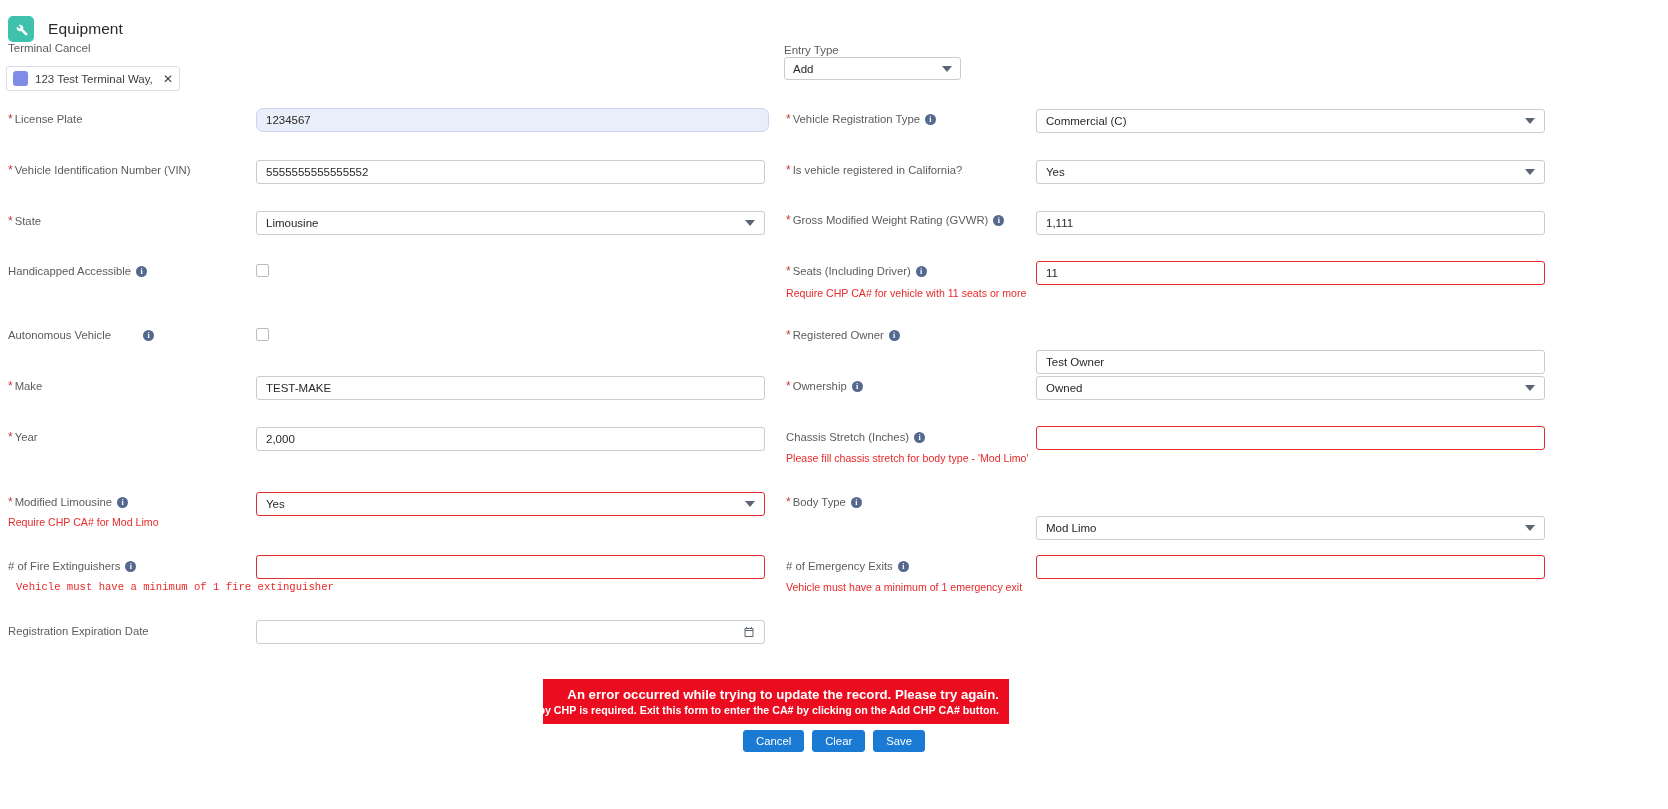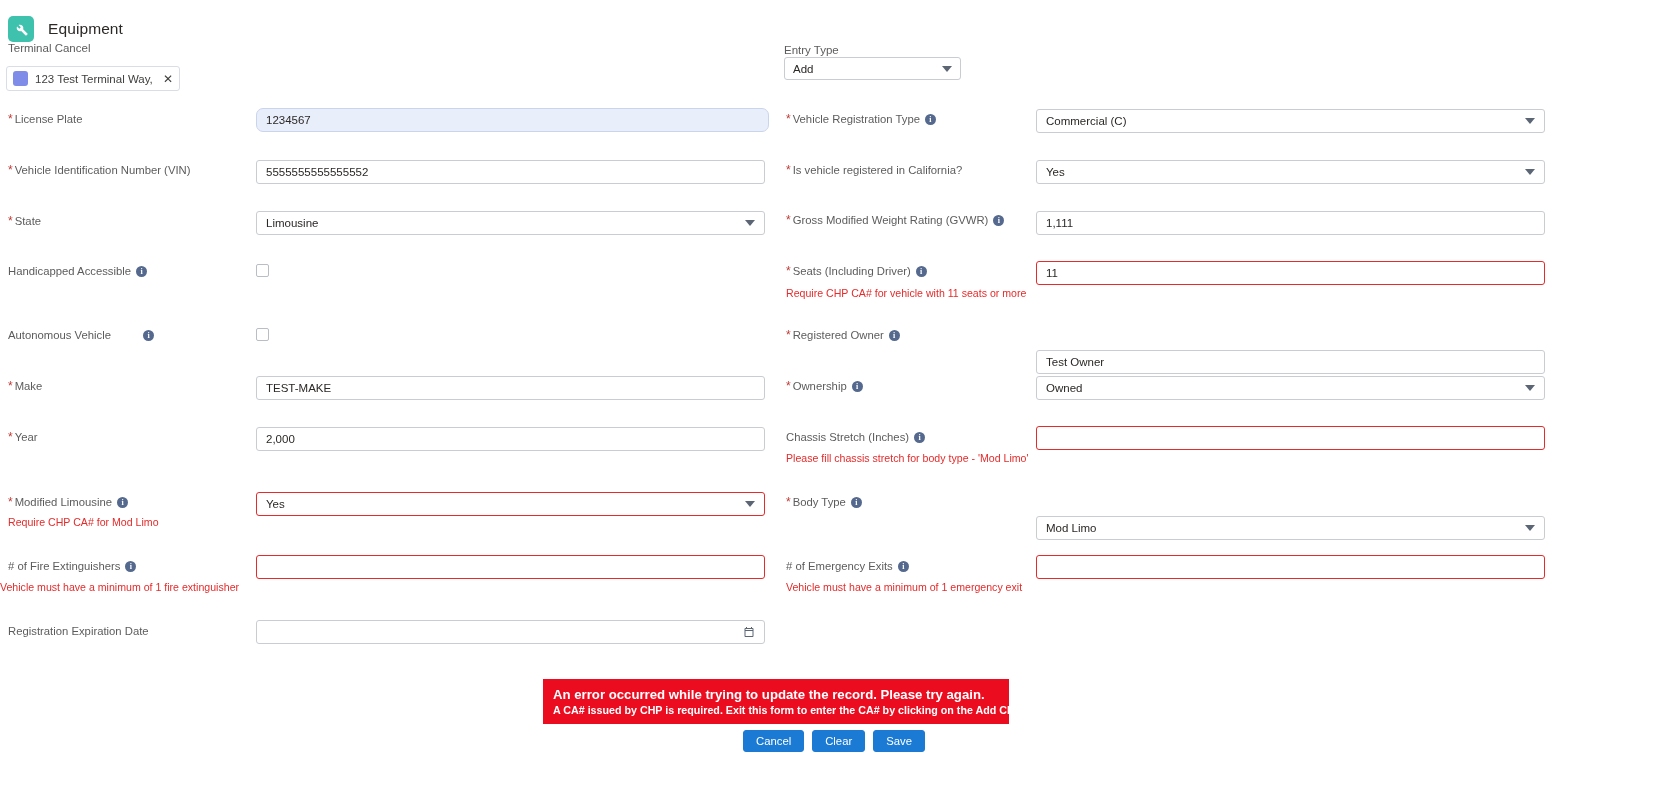--- a/index.html
+++ b/index.html
@@ -117,21 +117,21 @@
     display: flex; align-items: center; justify-content: center;
   }
   .cal-btn svg { width: 12px; height: 12px; fill: #5b6573; }
 
   
   .banner {
     position: absolute; left: 543px; top: 679px;
     width: 466px; height: 45px;
     background: #ec0c20;
     display: flex; flex-direction: column;
-    align-items: flex-start; justify-content: center;
+    align-items: flex-end; justify-content: center;
     gap: 2px;
     padding: 0 10px;
   }
   .banner-title {
     color: #fff; font-size: 13.2px; font-weight: bold;
     white-space: nowrap; text-align: center;
   }
   .banner-sub {
     color: #fff; font-size: 10.7px; font-weight: bold;
     white-space: nowrap; text-align: center;
@@ -245,21 +245,21 @@
   </div>
   <div class="errmsg" style="left:8px; top:516px;">Require CHP CA# for Mod Limo</div>
 
   <div class="fld-label" style="left:8px; top:560px;">
     <span># of Fire Extinguishers</span>
     <span class="info">i</span>
   </div>
   <div class="inp err" style="left:256px; top:555px; width:509px;">
     <span></span>
   </div>
-  <div class="errmsg" style="left:0; top:581px;">Vehicle must have a minimum of 1 fire extinguisher</div>
+  <div class="errmsg" style="left:16px; top:581px;font-family:Liberation Mono, monospace;">Vehicle must have a minimum of 1 fire extinguisher</div>
 
   <div class="fld-label" style="left:8px; top:625px;">
     <span>Registration Expiration Date</span>
   </div>
   <div class="inp" style="left:256px; top:620px; width:509px;">
     <span></span>
     <span class="cal-btn">
       <svg viewBox="0 0 24 24">
           <path d="M19 4h-1V2h-2v2H8V2H6v2H5a2 2 0 0 0-2 2v14a2 2 0 0 0 2 2h14a2 2 0 0 0 2-2V6a2 2 0 0 0-2-2zm0 16H5V10h14v10zM5 8V6h14v2H5z"></path>
         </svg>

